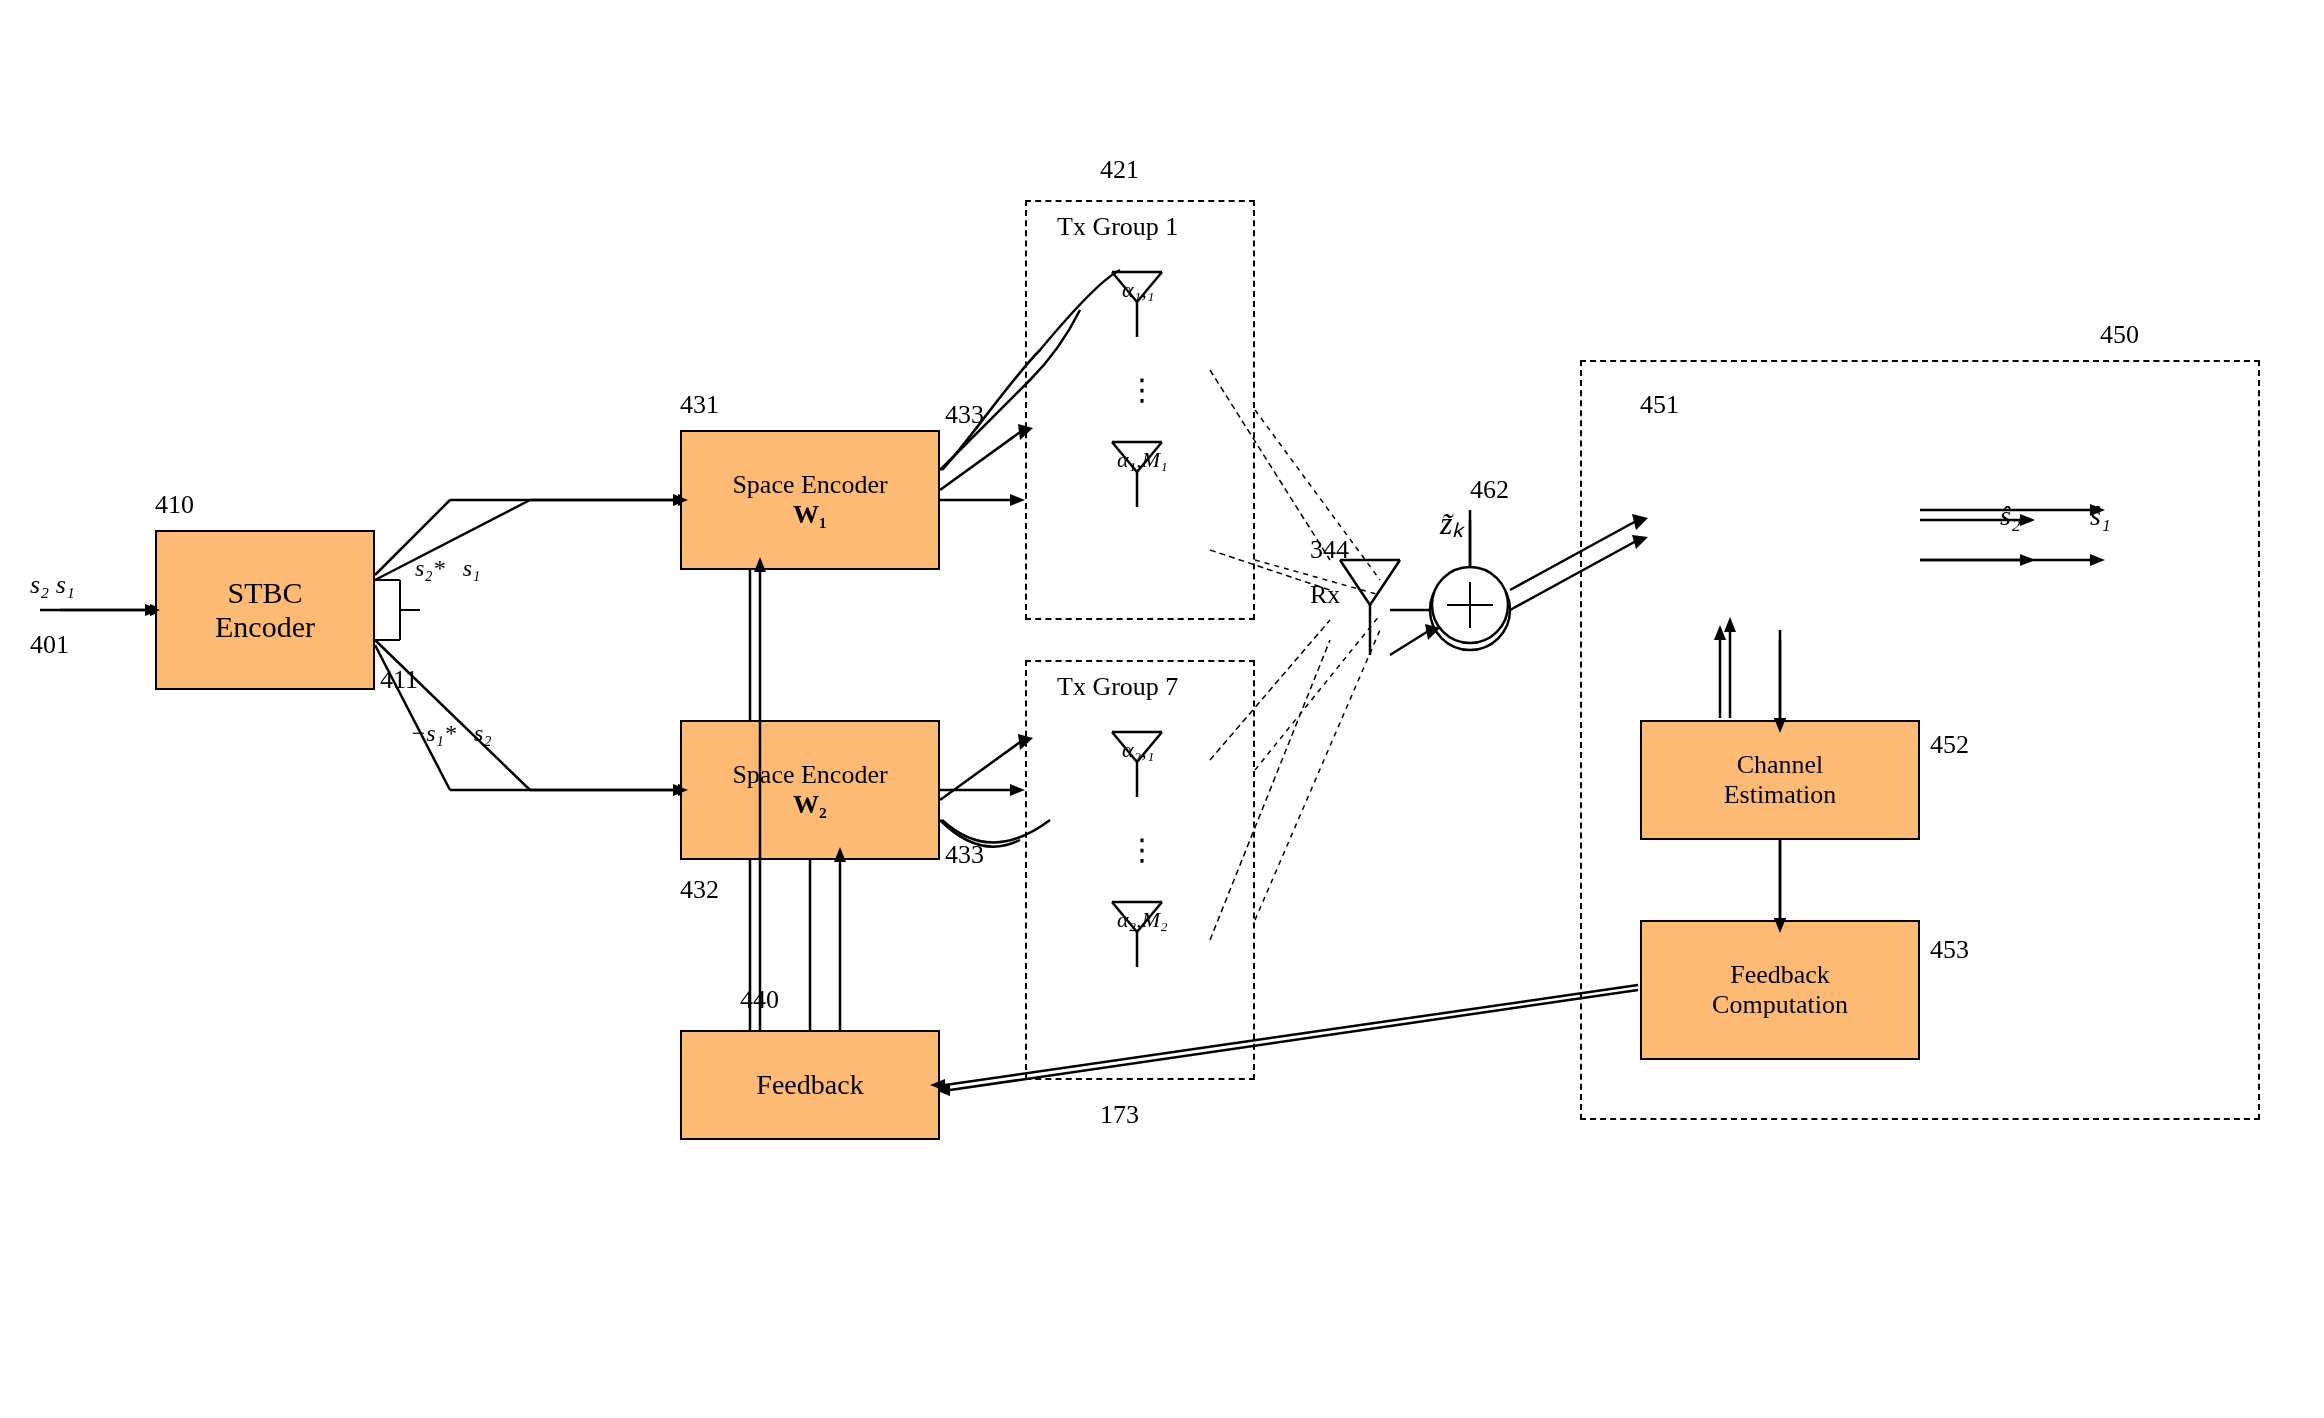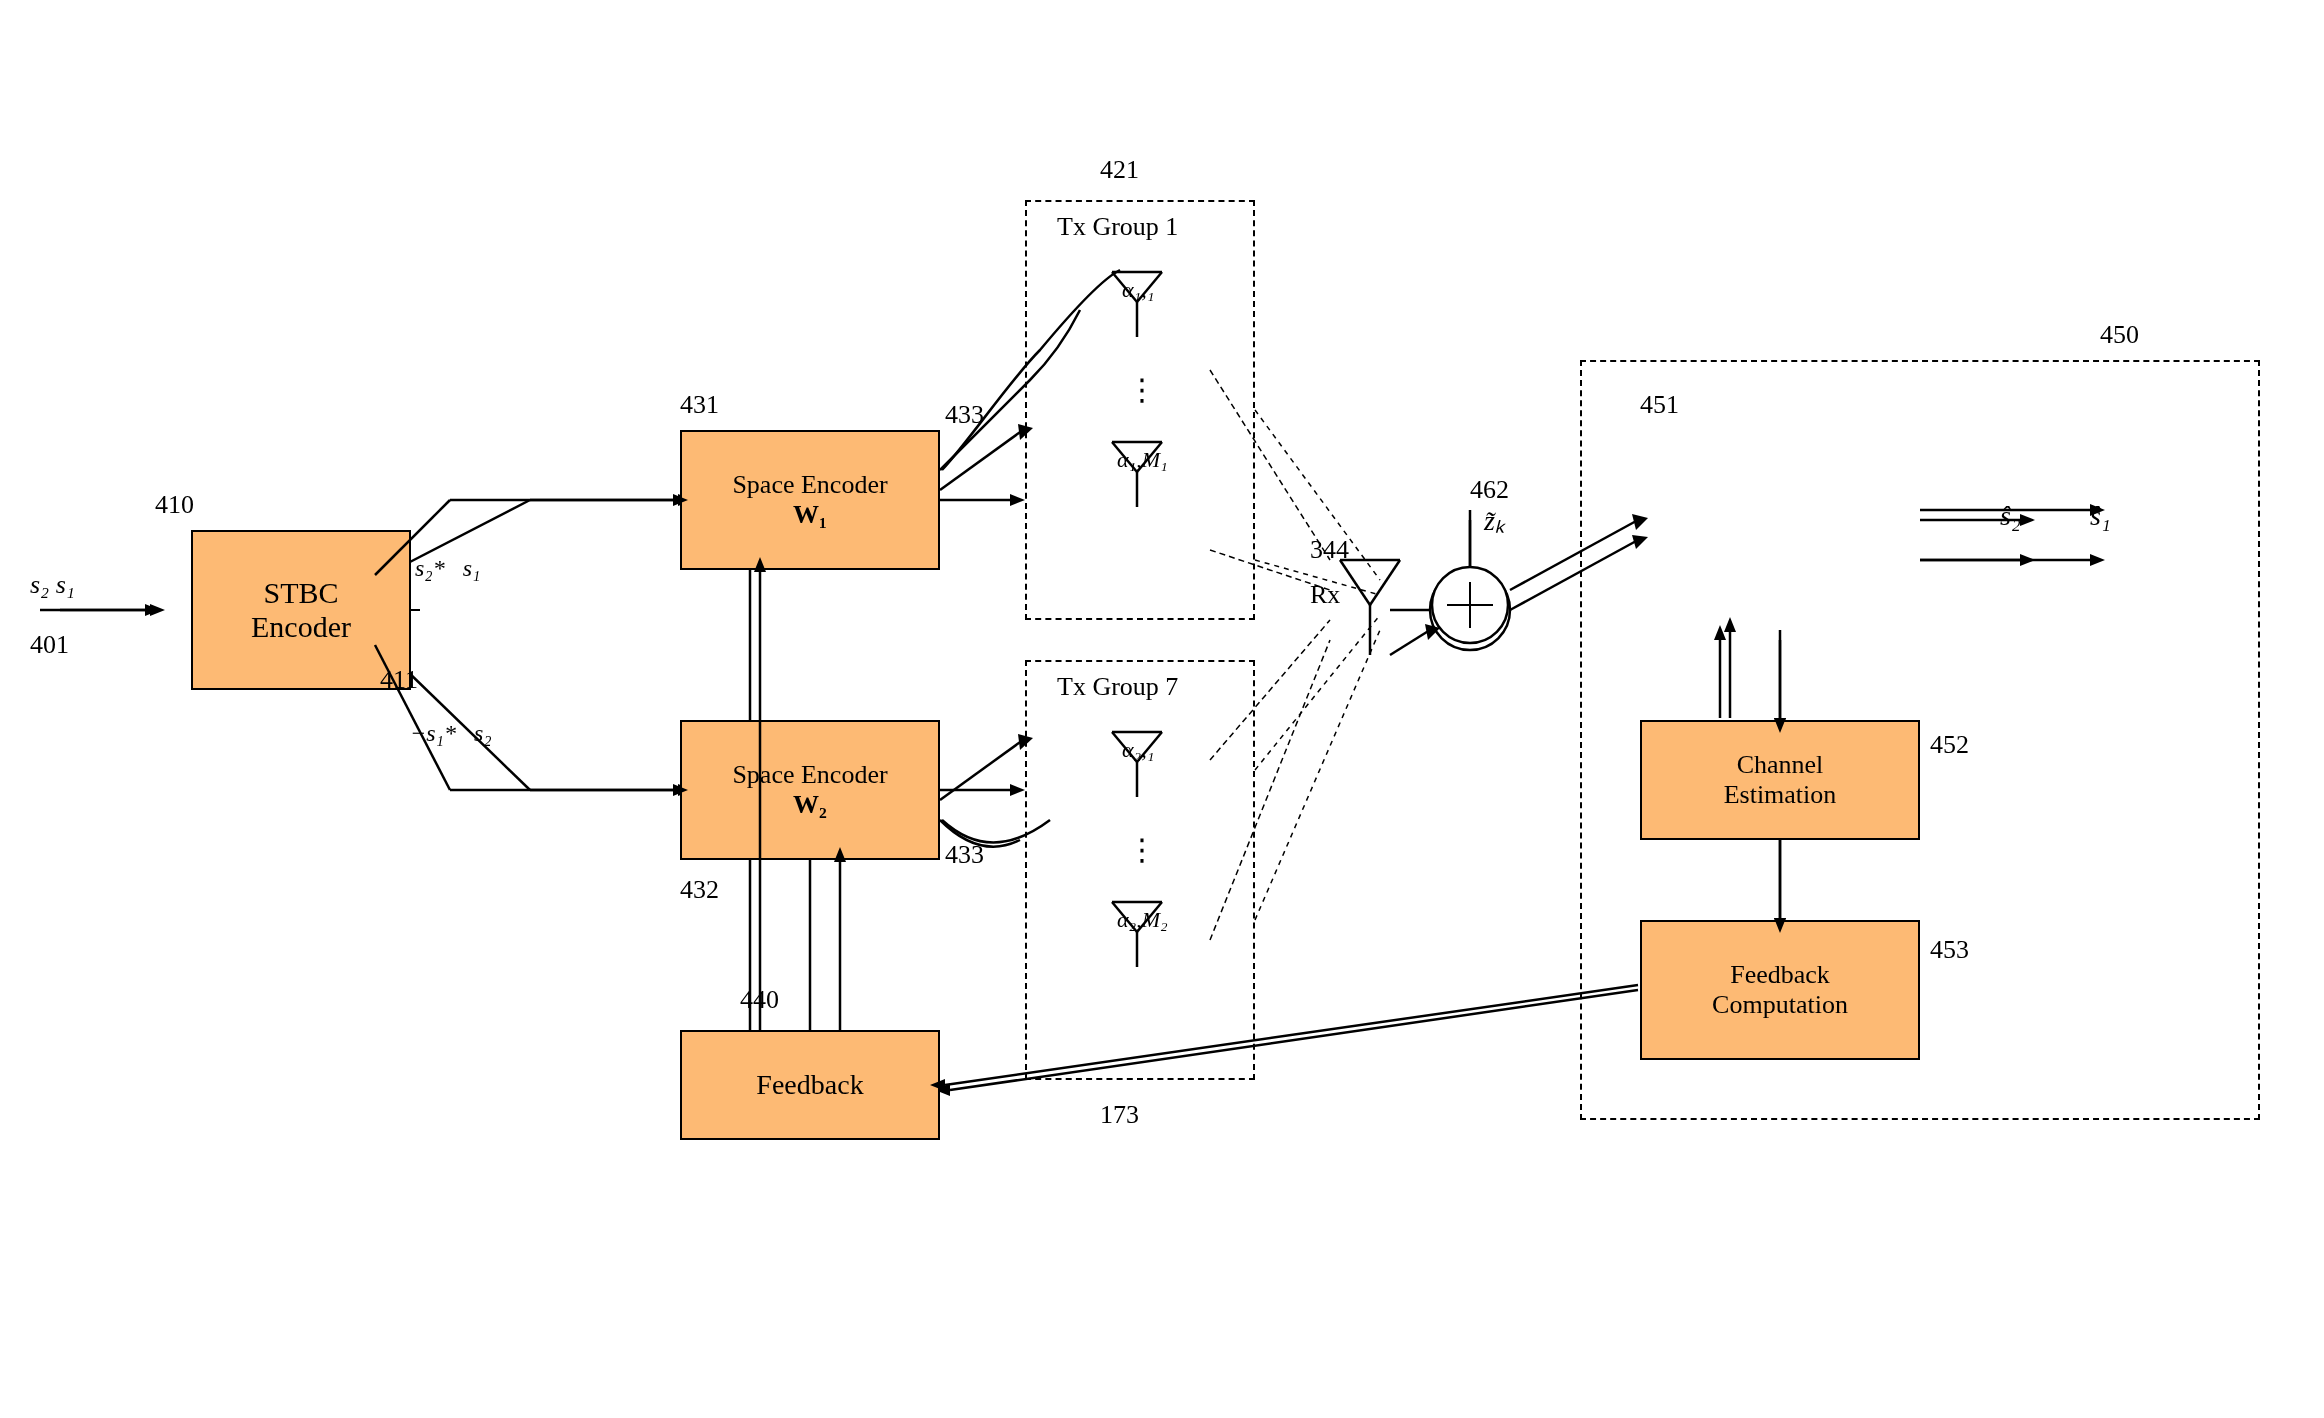--- a/index.html
+++ b/index.html
@@ -123,21 +123,21 @@
 
     <path d="M 940 470 Q 990 420 1030 380 Q 1060 350 1080 310" stroke="#000" stroke-width="2.5" fill="none"></path>
 
     <path d="M 940 820 Q 980 860 1020 840" stroke="#000" stroke-width="2.5" fill="none"></path>
 
   </svg>
 
   <div class="label label-italic" style="left:30px; top:570px;">s₂ s₁</div>
   <div class="label" style="left:30px; top:630px;">401</div>
 
-  <div class="block" style="left:155px; top:530px; width:220px; height:160px; font-size:30px;margin-left:36px;">
+  <div class="block" style="left:155px; top:530px; width:220px; height:160px; font-size:30px;">
     <span>STBC<br>Encoder</span>
   </div>
   <div class="label" style="left:155px; top:490px;">410</div>
 
   <div class="label label-italic" style="left:415px; top:555px; font-size:24px;">s₂* &nbsp; s₁</div>
 
   <div class="label label-italic" style="left:410px; top:720px; font-size:24px;">−s₁* &nbsp; s₂</div>
 
   <div class="label" style="left:380px; top:665px;">411</div>
 
@@ -213,21 +213,21 @@
     <svg width="80" height="120">
       <line x1="40" y1="115" x2="40" y2="65" stroke="#000" stroke-width="2.5"></line>
       <line x1="40" y1="65" x2="10" y2="20" stroke="#000" stroke-width="2.5"></line>
       <line x1="40" y1="65" x2="70" y2="20" stroke="#000" stroke-width="2.5"></line>
       <line x1="10" y1="20" x2="70" y2="20" stroke="#000" stroke-width="2.5"></line>
     </svg>
   </div>
   <div class="label" style="left:1310px; top:580px; font-size:26px;">Rx</div>
   <div class="label" style="left:1310px; top:535px;">344</div>
 
-  <div class="label label-italic" style="left:1440px; top:500px; font-size:28px;margin-left:44px;">z̃ₖ</div>
+  <div class="label label-italic" style="left:1440px; top:500px; font-size:32px;">z̃ₖ</div>
   <div class="label" style="left:1470px; top:475px;">462</div>
 
   <div class="dashed-box" style="left:1580px; top:360px; width:680px; height:760px;">
   </div>
   <div class="label" style="left:2100px; top:320px;">450</div>
 
   <div class="label" style="left:1640px; top:390px;">451</div>
 
   <div class="block" style="left:1640px; top:720px; width:280px; height:120px; font-size:26px;">
     <span>Channel<br>Estimation</span>

